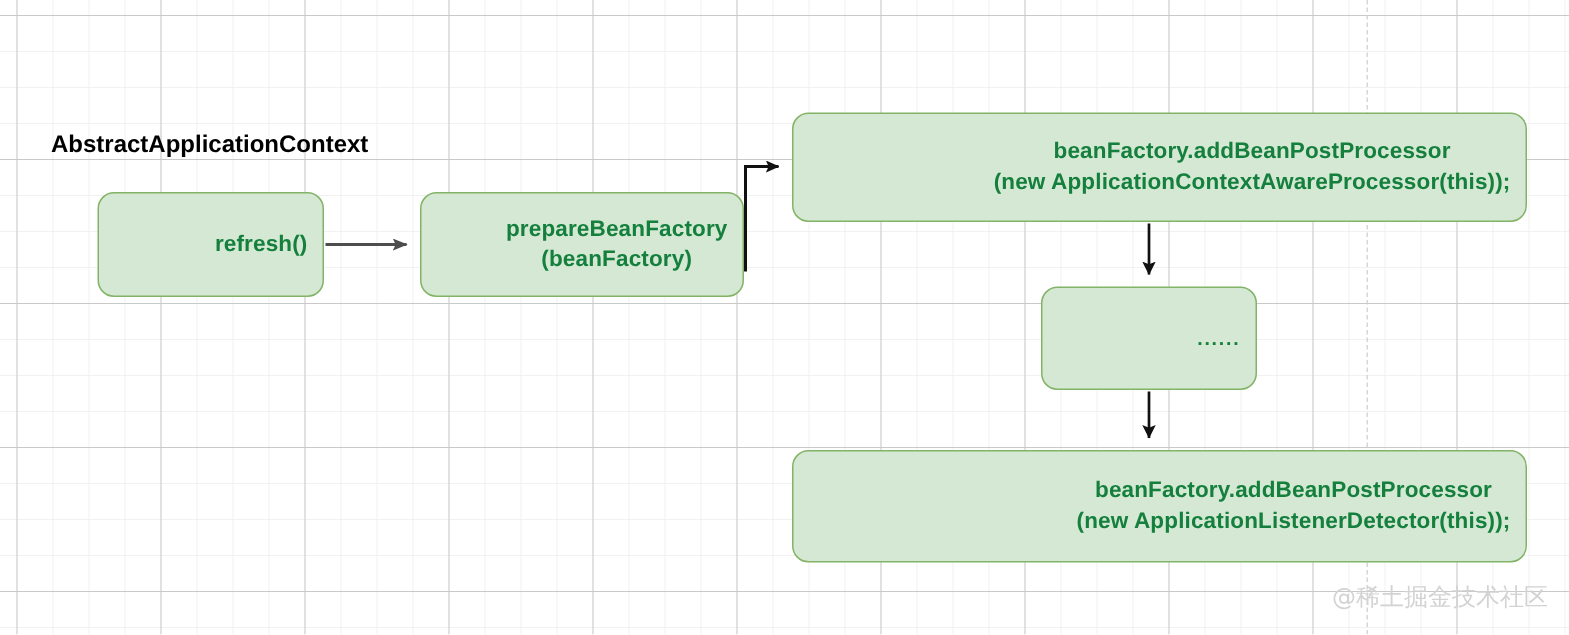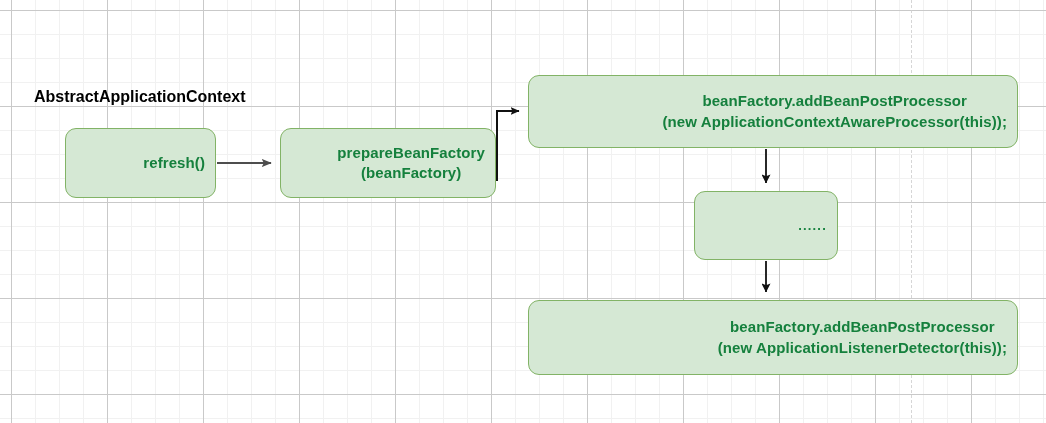--- a/index.html
+++ b/index.html
@@ -161,14 +161,15 @@
 
   <div class="node" id="node-ellipsis">
     <span class="label">......</span>
   </div>
 
   <div class="node" id="node-listener">
     <span class="label">beanFactory.addBeanPostProcessor
 (new ApplicationListenerDetector(this));</span>
   </div>
 
+  <div class="watermark">@稀土掘金技术社区</div>
 
 </div>
 
 </body></html>

